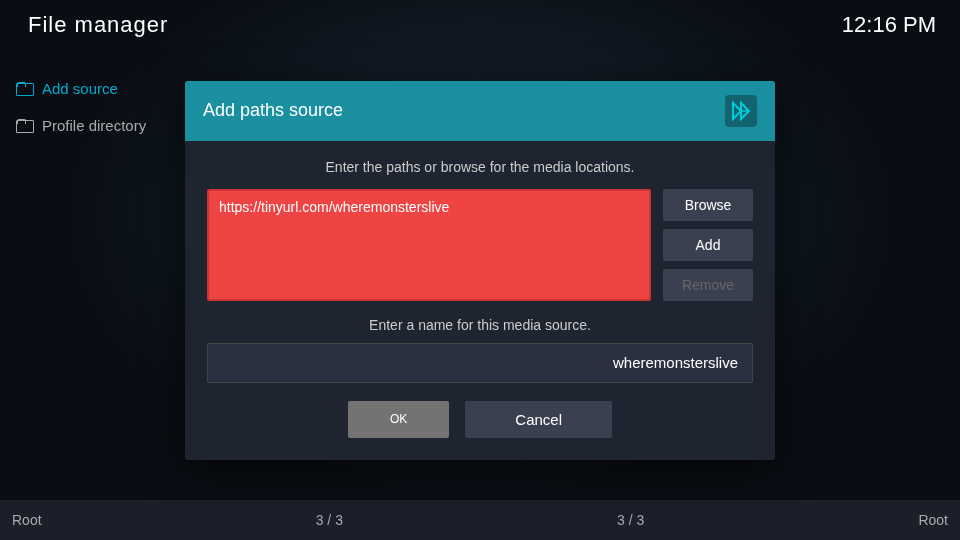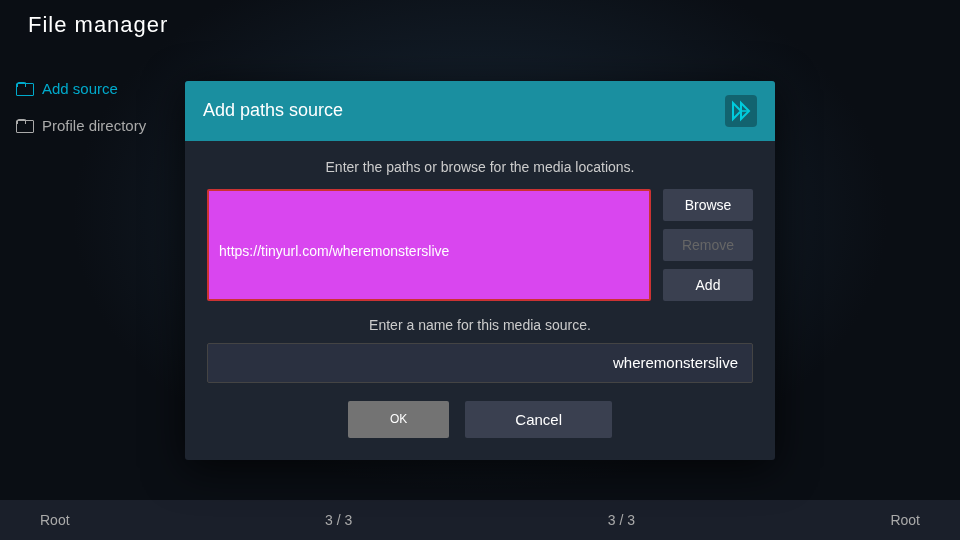--- a/index.html
+++ b/index.html
@@ -104,21 +104,21 @@
     }
 
     
     .footer {
       position: absolute;
       bottom: 0; left: 0; right: 0;
       height: 40px;
       display: flex;
       align-items: center;
       justify-content: space-between;
-      padding: 0 40px;
+      padding: 0 12px;
       background-color: #1a1f2a;
       z-index: 1;
     }
 
     .footer-item {
       font-size: 14px;
       color: #aaaaaa;
     }
 
     
@@ -172,26 +172,26 @@
 
     .dialog-row {
       display: flex;
       gap: 12px;
       margin-bottom: 16px;
     }
 
     .url-input-wrapper {
       flex: 1;
       border: 2px solid #cc3333;
-      background-color: #d946ef;
+      background-color: #ef4444;
       border-radius: 2px;
       min-height: 100px;
       padding: 8px 10px;
       display: flex;
-      align-items: flex-end;
+      align-items: flex-start;
     }
 
     .url-input {
       background: transparent;
       border: none;
       outline: none;
       color: #ffffff;
       font-size: 14px;
       width: 100%;
       resize: none;
@@ -268,20 +268,21 @@
       cursor: pointer;
     }
   </style>
 </head>
 <body>
 
 <div class="bg-overlay"></div>
 
 <div class="header">
   <span class="header-title">File manager</span>
+  <span class="header-time">12:16 PM</span>
 </div>
 
 <div class="sidebar">
   <div class="sidebar-item active">
     <span class="folder-icon"></span>
     <span>Add source</span>
   </div>
   <div class="sidebar-item">
     <span class="folder-icon"></span>
     <span>Profile directory</span>
@@ -304,22 +305,22 @@
 
     <div class="dialog-body">
       <p class="dialog-instruction">Enter the paths or browse for the media locations.</p>
 
       <div class="dialog-row">
         <div class="url-input-wrapper">
           <textarea class="url-input" rows="3" style="">https://tinyurl.com/wheremonsterslive</textarea>
         </div>
         <div class="side-buttons">
           <button class="side-btn">Browse</button>
+          <button class="side-btn">Add</button>
           <button class="side-btn disabled">Remove</button>
-          <button class="side-btn">Add</button>
         </div>
       </div>
 
       <p class="name-instruction">Enter a name for this media source.</p>
 
       <div class="name-input-wrapper">
         <span class="name-input-text">wheremonsterslive</span>
       </div>
 
       <div class="dialog-footer">

